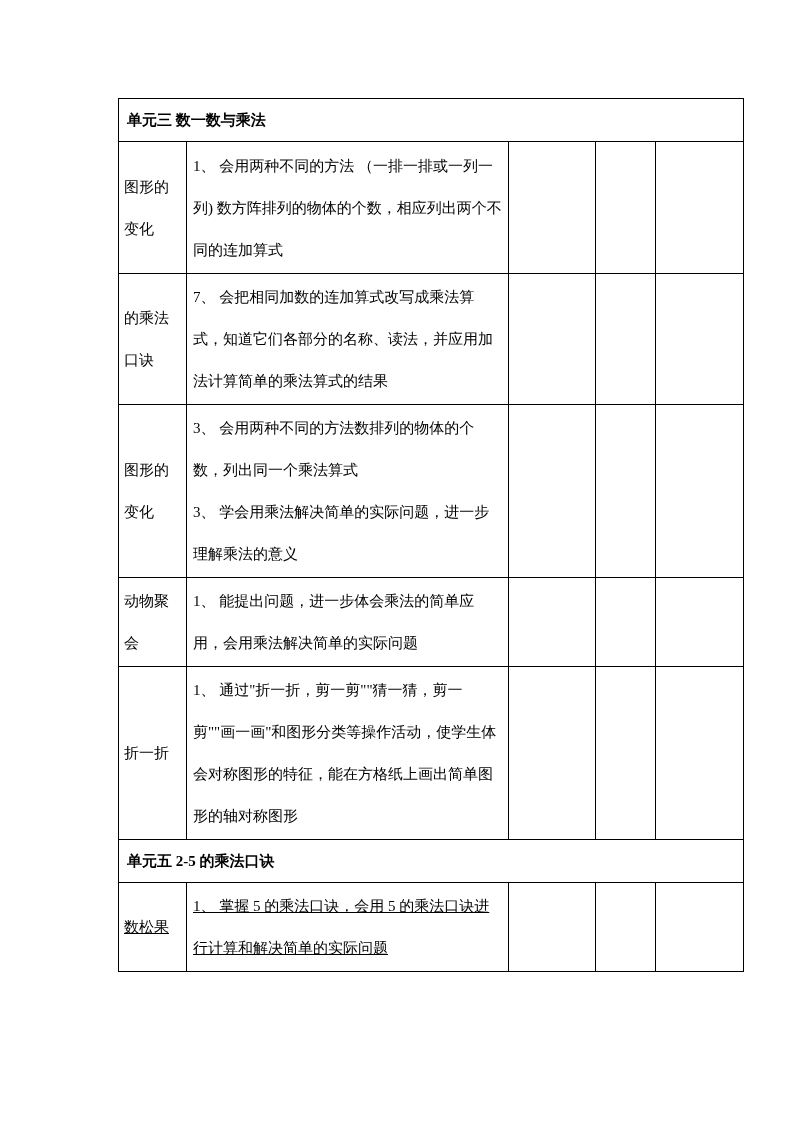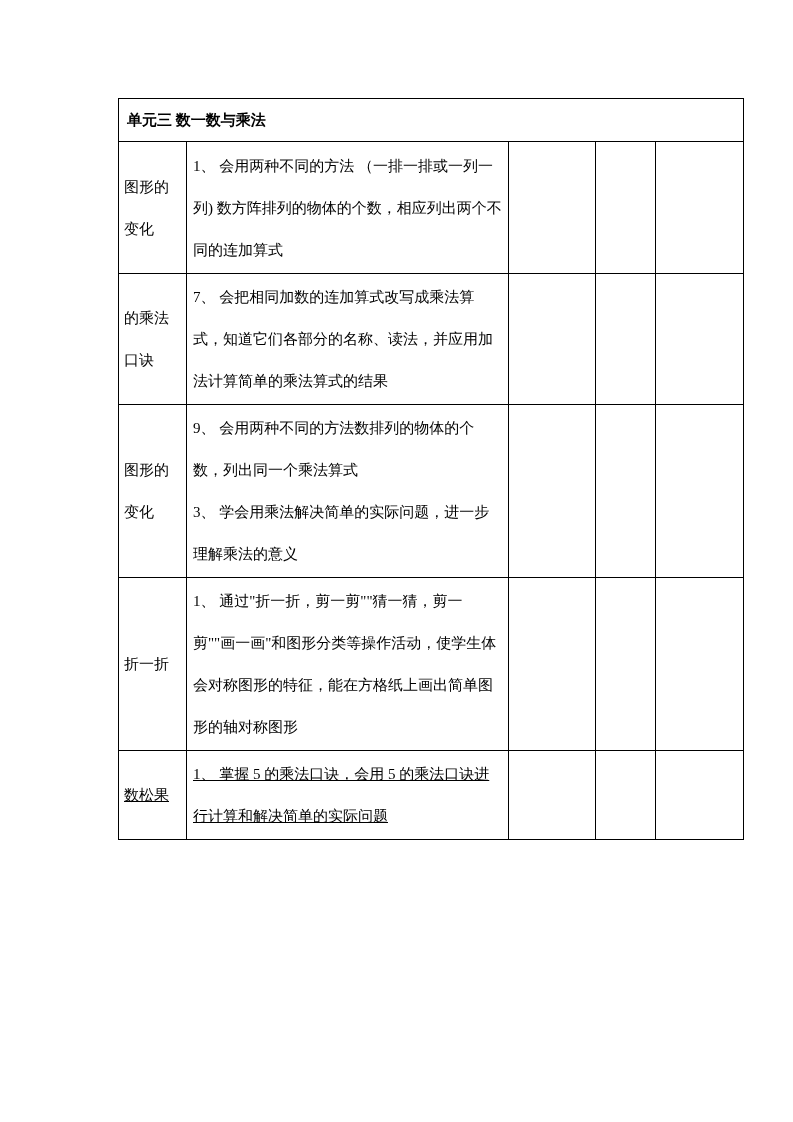--- a/index.html
+++ b/index.html
@@ -89,41 +89,53 @@
           <div>7、 会把相同加数的连加算式改写成乘法算式，知道它们各部分的名称、读法，并应用加法计算简单的乘法算式的结果</div>
         </td>
         <td class="blank"></td>
         <td class="blank"></td>
         <td class="blank"></td>
       </tr>
 
       <tr class="r-tall-4">
         <td class="lesson">图形的变化</td>
         <td class="objectives">
-          <div>9、 会用两种不同的方法数排列的物体的个数，列出同一个乘法算式</div>
+          <div>3、 会用两种不同的方法数排列的物体的个数，列出同一个乘法算式</div>
           <div>3、 学会用乘法解决简单的实际问题，进一步理解乘法的意义</div>
         </td>
         <td class="blank"></td>
         <td class="blank"></td>
         <td class="blank"></td>
       </tr>
 
+      <tr class="r-short-2">
+        <td class="lesson">动物聚会</td>
+        <td class="objectives">
+          <div>1、 能提出问题，进一步体会乘法的简单应用，会用乘法解决简单的实际问题</div>
+        </td>
+        <td class="blank"></td>
+        <td class="blank"></td>
+        <td class="blank"></td>
+      </tr>
 
 
       <tr class="r-med">
         <td class="lesson">折一折</td>
         <td class="objectives">
           <div>1、 通过"折一折，剪一剪""猜一猜，剪一剪""画一画"和图形分类等操作活动，使学生体会对称图形的特征，能在方格纸上画出简单图形的轴对称图形</div>
         </td>
         <td class="blank"></td>
         <td class="blank"></td>
         <td class="blank"></td>
       </tr>
 
 
+      <tr>
+        <td class="unit-header" colspan="5">单元五 2-5 的乘法口诀</td>
+      </tr>
 
       <tr class="r-last">
         <td class="lesson">数松果</td>
         <td class="objectives">
           <div>1、 掌握 5 的乘法口诀，会用 5 的乘法口诀进行计算和解决简单的实际问题</div>
         </td>
         <td class="blank"></td>
         <td class="blank"></td>
         <td class="blank"></td>
       </tr>

